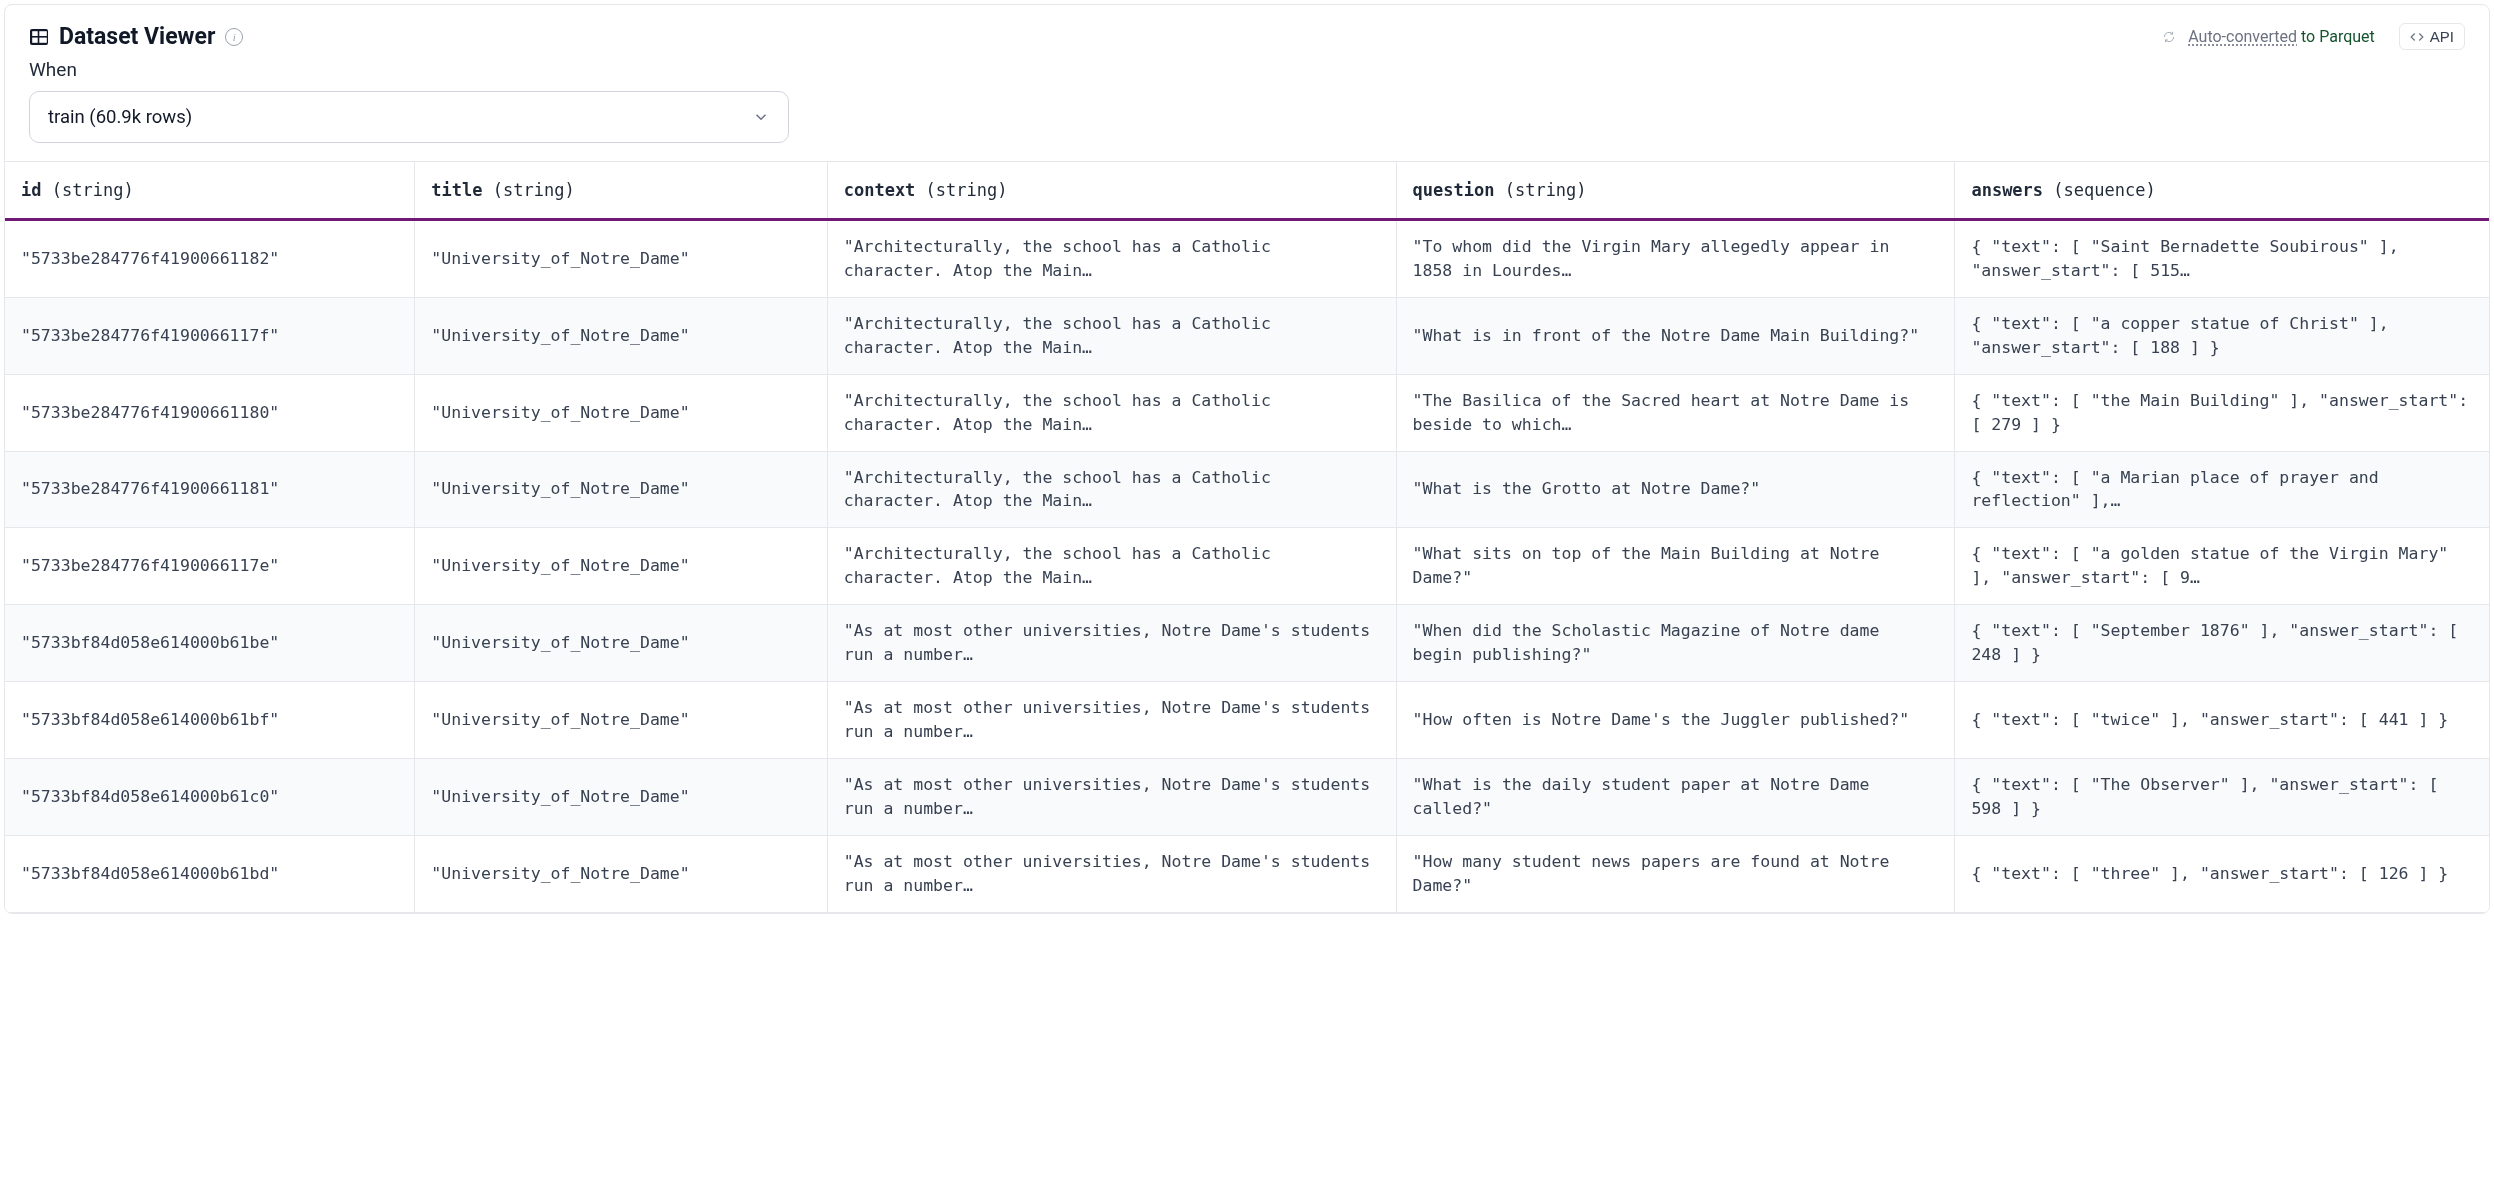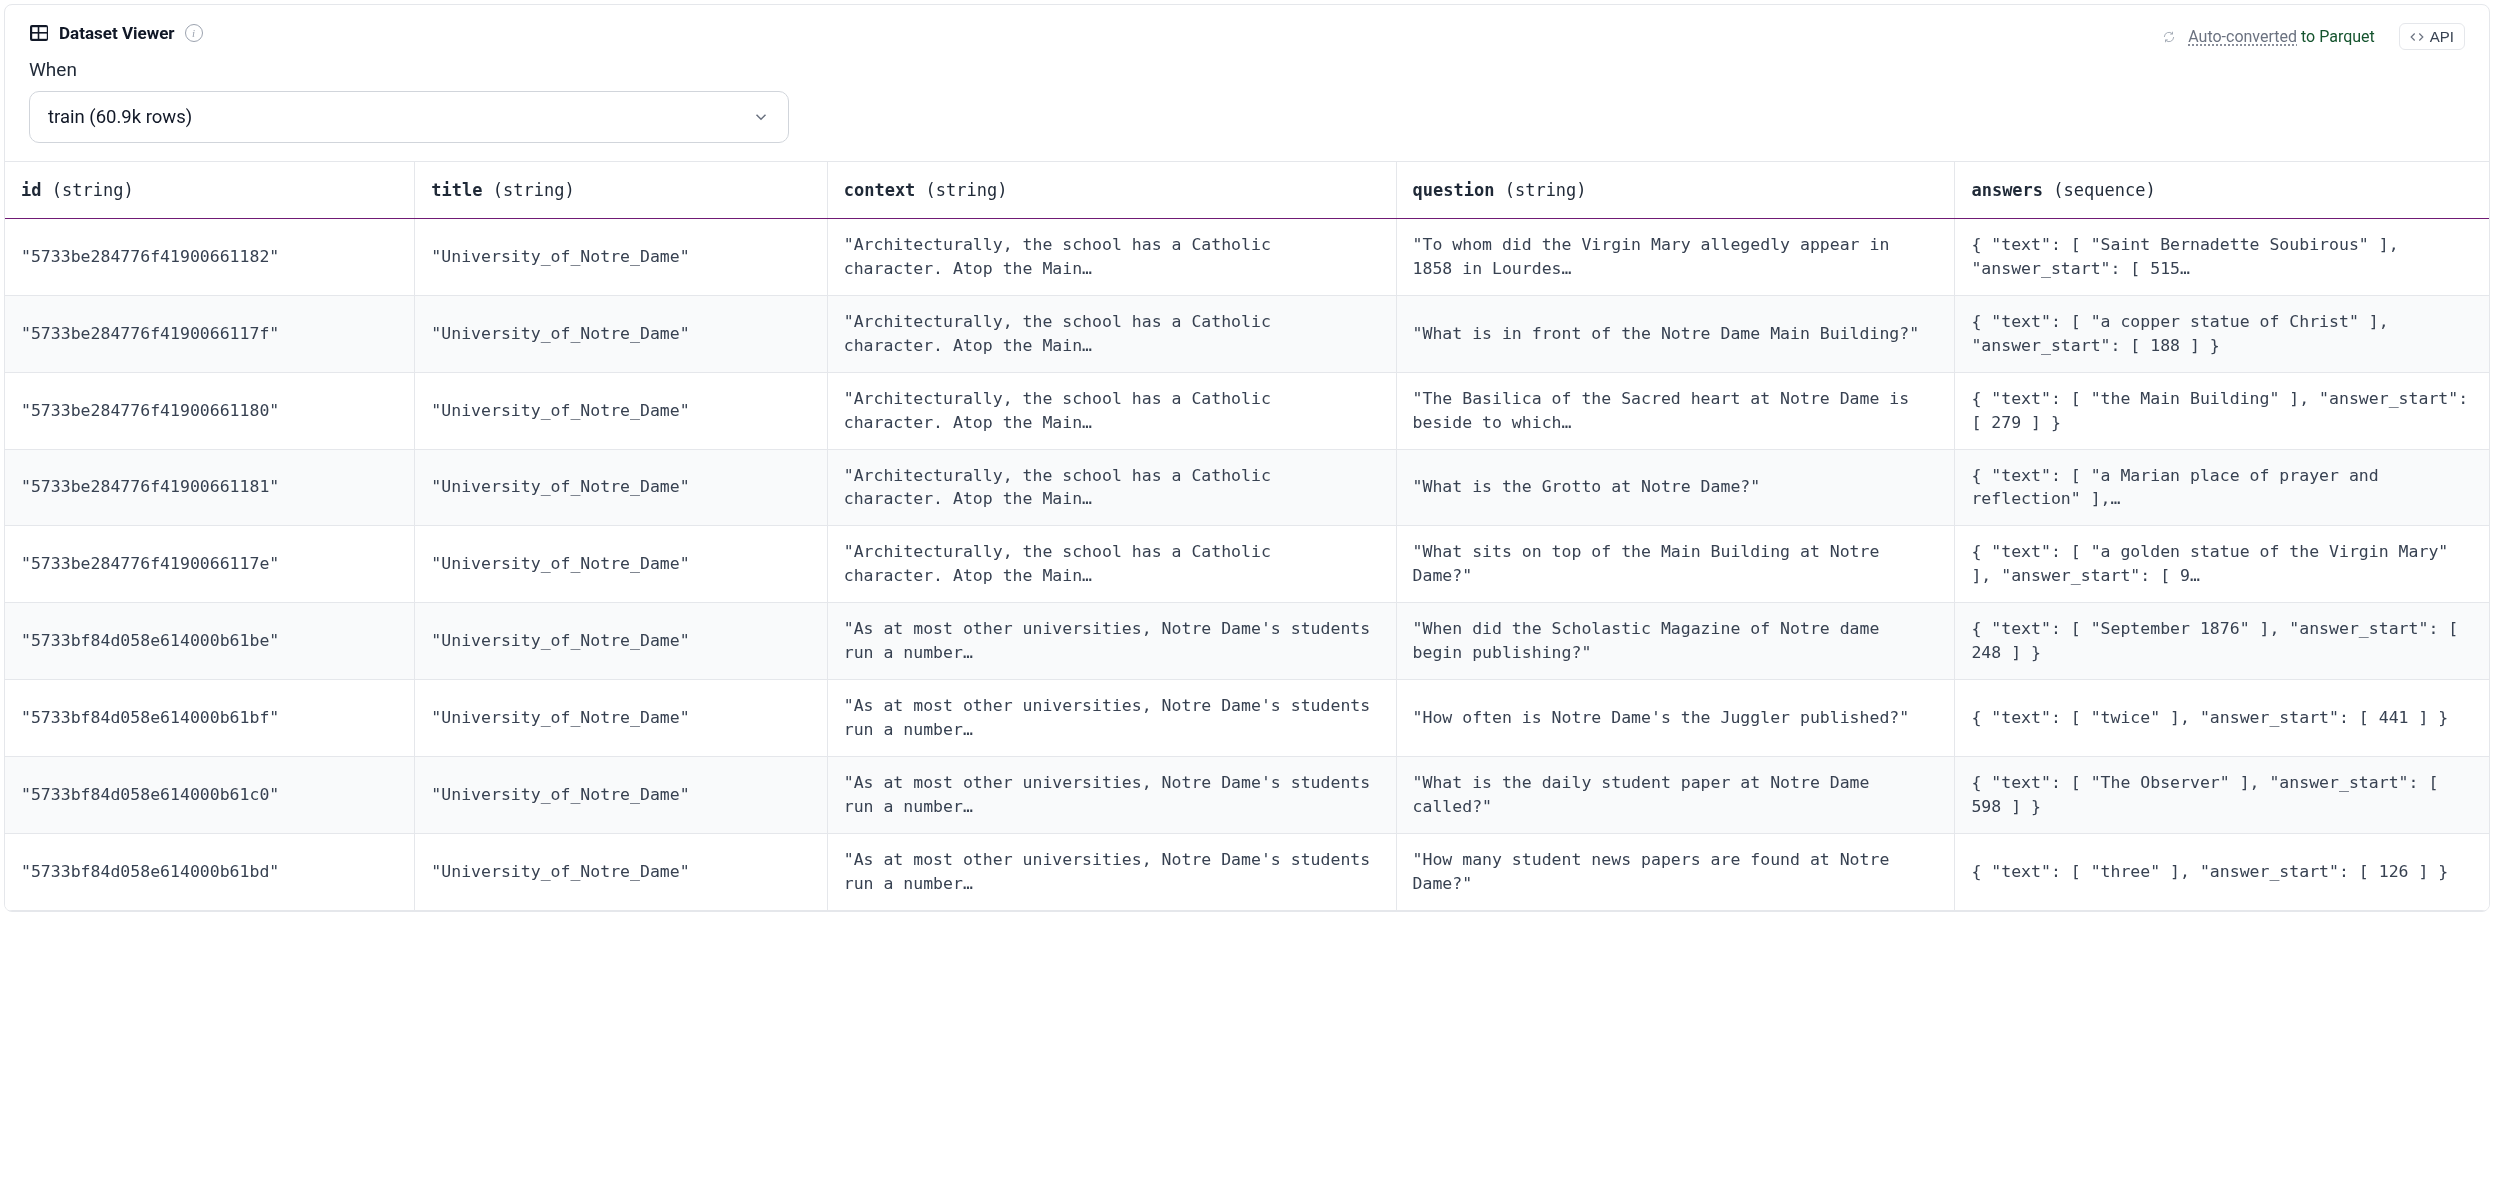--- a/index.html
+++ b/index.html
@@ -25,21 +25,21 @@
     display: flex;
     flex-direction: column;
     gap: 10px;
   }
   .title-row {
     display: flex;
     align-items: center;
     gap: 10px;
   }
   .viewer-title {
-    font-size: 17px;
+    font-size: 23px;
     font-weight: 700;
     color: #111827;
   }
   .info-icon-circle {
     width: 18px;
     height: 18px;
     border: 1.5px solid #9ca3af;
     border-radius: 50%;
     display: inline-flex;
     align-items: center;
@@ -128,21 +128,21 @@
   }
   .data-table {
     width: 100%;
     border-collapse: collapse;
     table-layout: fixed;
   }
   .data-table thead th {
     text-align: left;
     padding: 18px 16px;
     border-top: 1px solid #e5e7eb;
-    border-bottom: 1px solid #701a75;
+    border-bottom: 3px solid #701a75;
     border-right: 1px solid #e5e7eb;
     font-family: ui-monospace, SFMono-Regular, Menlo, Consolas, monospace;
     font-size: 17px;
     font-weight: 700;
     color: #1f2937;
     background: #fff;
   }
   .data-table thead th .col-type {
     font-weight: 400;
     color: #1f2937;

